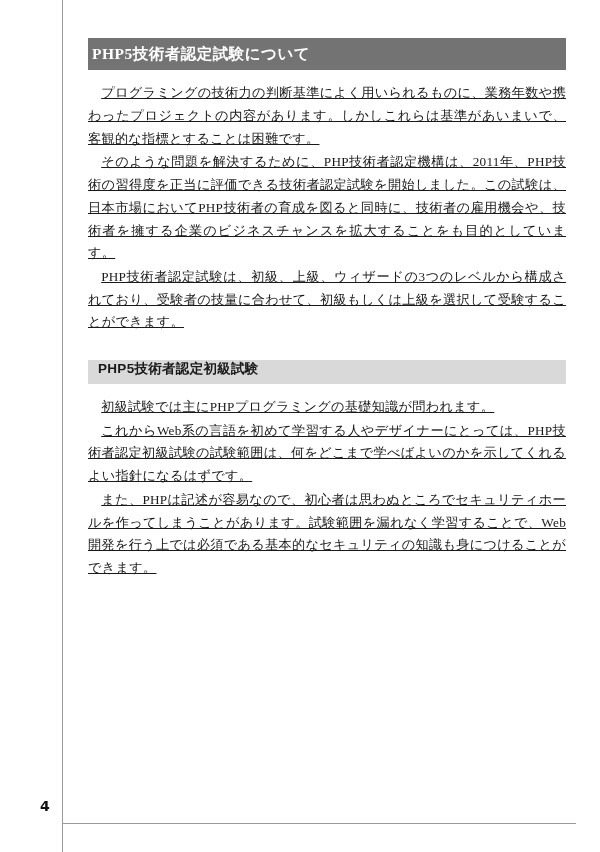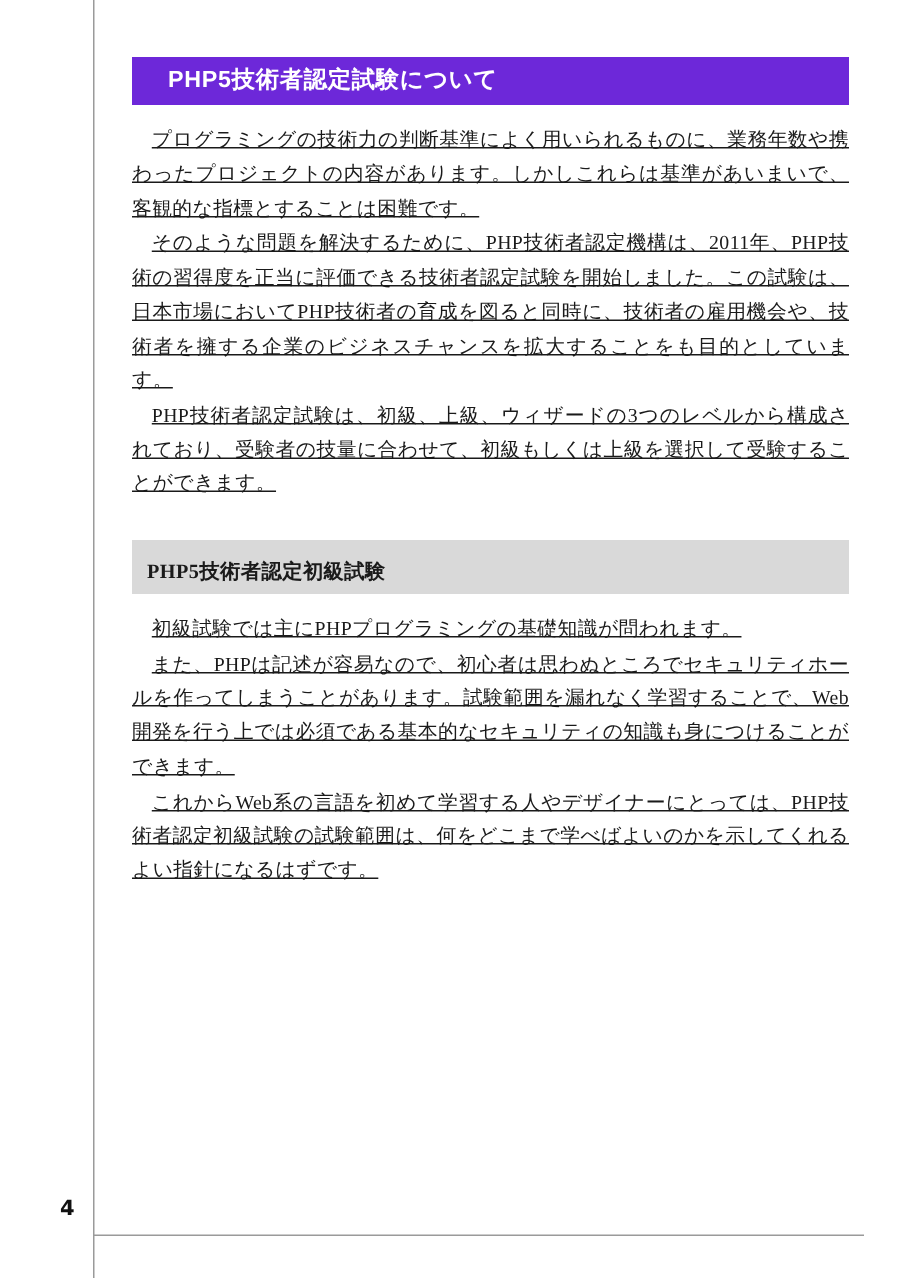--- a/index.html
+++ b/index.html
@@ -39,37 +39,37 @@
     height: 1px;
     background: #9a9a9a;
   }
   .content {
     position: absolute;
     left: 88px;
     top: 38px;
     width: 478px;
   }
   .chapter-heading {
-    background: #6d28d9;
+    background: #737373;
     color: #ffffff;
-    font-family: Liberation Sans, sans-serif;
+    font-family: Liberation Serif, serif;
     font-weight: bold;
     font-size: 15.5px;
     letter-spacing: 0.5px;
-    padding: 6px 10px 7px 24px;
+    padding: 6px 10px 7px 4px;
     line-height: 1.25;
   }
   .section-heading {
     background: #d9d9d9;
     color: #1a1a1a;
-    font-family: Liberation Serif, serif;
+    font-family: Liberation Sans, sans-serif;
     font-weight: bold;
     font-size: 13.5px;
     letter-spacing: 0.3px;
-    padding: 13px 10px 6px 10px;
+    padding: 1px 10px 6px 10px;
     line-height: 1.25;
     margin-top: 26px;
   }
   .para-block {
     margin-top: 12px;
   }
   p.para {
     margin: 0 0 0 0;
     font-size: 13.2px;
     line-height: 1.72;
@@ -105,22 +105,22 @@
     <div class="para-block">
       <p class="para">プログラミングの技術力の判断基準によく用いられるものに、業務年数や携わったプロジェクトの内容があります。しかしこれらは基準があいまいで、客観的な指標とすることは困難です。</p>
       <p class="para">そのような問題を解決するために、PHP技術者認定機構は、2011年、PHP技術の習得度を正当に評価できる技術者認定試験を開始しました。この試験は、日本市場においてPHP技術者の育成を図ると同時に、技術者の雇用機会や、技術者を擁する企業のビジネスチャンスを拡大することをも目的としています。</p>
       <p class="para">PHP技術者認定試験は、初級、上級、ウィザードの3つのレベルから構成されており、受験者の技量に合わせて、初級もしくは上級を選択して受験することができます。</p>
     </div>
 
     <div class="section-heading">PHP5技術者認定初級試験</div>
 
     <div class="para-block">
       <p class="para">初級試験では主にPHPプログラミングの基礎知識が問われます。</p>
+      <p class="para">これからWeb系の言語を初めて学習する人やデザイナーにとっては、PHP技術者認定初級試験の試験範囲は、何をどこまで学べばよいのかを示してくれるよい指針になるはずです。</p>
       <p class="para">また、PHPは記述が容易なので、初心者は思わぬところでセキュリティホールを作ってしまうことがあります。試験範囲を漏れなく学習することで、Web開発を行う上では必須である基本的なセキュリティの知識も身につけることができます。</p>
-      <p class="para">これからWeb系の言語を初めて学習する人やデザイナーにとっては、PHP技術者認定初級試験の試験範囲は、何をどこまで学べばよいのかを示してくれるよい指針になるはずです。</p>
     </div>
 
   </div>
 
   <div class="footer-rule"></div>
 
   <div class="page-number">4</div>
 
 </div>
 

